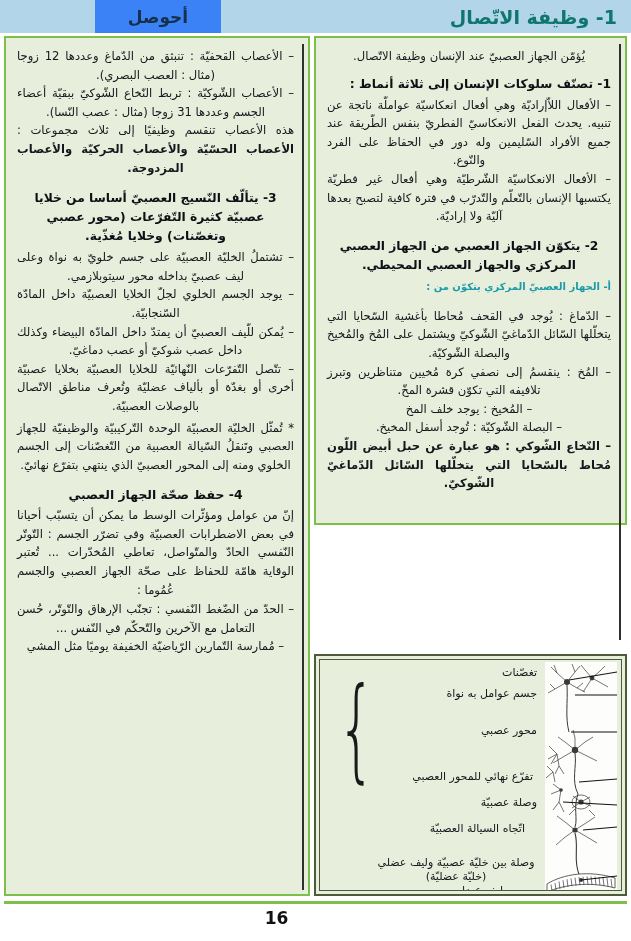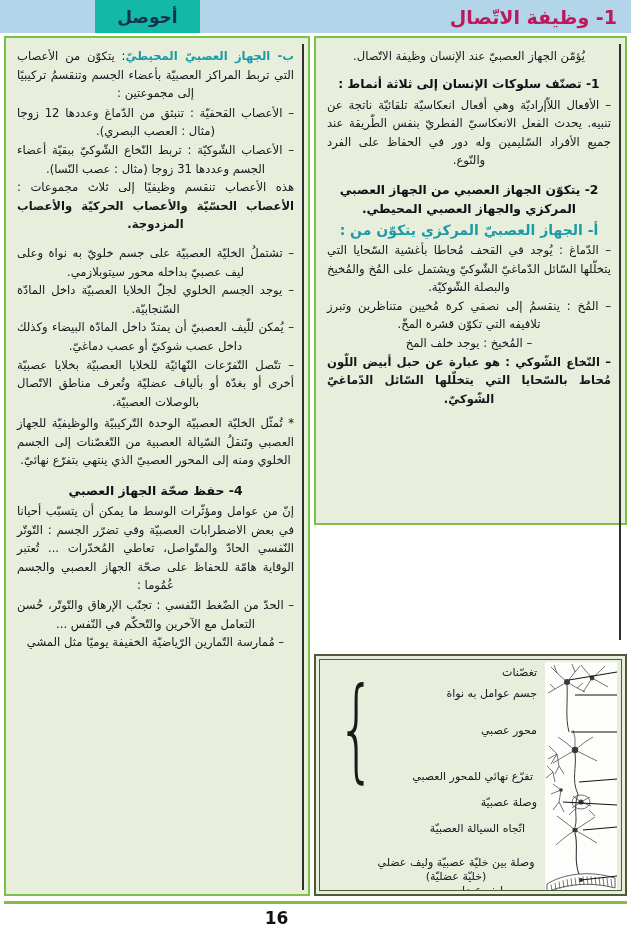--- a/index.html
+++ b/index.html
@@ -19,42 +19,42 @@
   .header {
     position: absolute;
     top: 0; left: 0;
     width: 631px;
     height: 33px;
     background: #b2d5ea;
   }
   .header-tab {
     position: absolute;
     top: 0; left: 95px;
-    width: 105px;
+    width: 126px;
     height: 33px;
-    background: #14b8a6;
+    background: #3b82f6;
     display: flex;
     align-items: center;
     justify-content: center;
   }
   .header-tab-label {
     font-size: 17px;
     font-weight: bold;
     color: #15314a;
     letter-spacing: 0;
   }
   .header-title {
     position: absolute;
     top: 0; right: 14px;
     height: 33px;
     display: flex;
     align-items: center;
     font-size: 19px;
     font-weight: bold;
-    color: #be185d;
+    color: #0f766e;
   }
 
   
   .page {
     position: absolute;
     top: 36px; left: 4px;
     width: 623px;
     height: 860px;
   }
   .content-box {
@@ -120,36 +120,36 @@
   .para.lead { text-align-last: center; margin-bottom: 9px; }
   .heading-num {
     font-size: 12.3px;
     font-weight: bold;
     line-height: 19px;
     color: #0d1116;
     text-align: center;
     margin: 2px 0 2px 0;
     direction: rtl;
   }
-  .heading-num.right { text-align: center; }
+  .heading-num.right { text-align: right; }
   .heading-center {
     font-size: 12.4px;
     font-weight: bold;
     line-height: 19px;
     color: #0d1116;
     text-align: center;
     margin: 11px 0 2px 0;
   }
   .subhead-teal {
-    font-size: 14px;
+    font-size: 10px;
     font-weight: bold;
     color: #1b9ba6;
     line-height: 19px;
-    text-align: center;
-    margin: 2px 0 1px 0;
+    text-align: right;
+    margin: 2px 0 11px 0;
     direction: rtl;
   }
   .bullet {
     font-size: 11.6px;
     line-height: 18.6px;
     color: #14181c;
     text-align: justify;
     text-align-last: center;
     margin: 0;
     direction: rtl;
@@ -250,52 +250,52 @@
 
 <div class="page">
 
   <div class="content-box col-right">
     <div class="gutter-rule"></div>
     <div class="col-inner">
       <p class="para lead">يُؤمّن الجهاز العصبيّ عند الإنسان وظيفة الاتّصال.</p>
 
       <p class="heading-num right">1- تصنّف سلوكات الإنسان إلى ثلاثة أنماط :</p>
 
-      <p class="bullet">– الأفعال اللاّإراديّة وهي أفعال انعكاسيّة تلقائيّة ناتجة عن تنبيه. يحدث الفعل الانعكاسيّ الفطريّ بنفس الطّريقة عند جميع الأفراد السّليمين وله دور في الحفاظ على الفرد والنّوع.</p>
+      <p class="bullet">– الأفعال اللاّإراديّة وهي أفعال انعكاسيّة عواملّة ناتجة عن تنبيه. يحدث الفعل الانعكاسيّ الفطريّ بنفس الطّريقة عند جميع الأفراد السّليمين وله دور في الحفاظ على الفرد والنّوع.</p>
+      <p class="bullet">– الأفعال الانعكاسيّة الشّرطيّة وهي أفعال غير فطريّة يكتسبها الإنسان بالتّعلّم والتّدرّب في فترة كافية لتصبح بعدها آليّة ولا إراديّة.</p>
 
       <div class="spacer-sm"></div>
 
       <p class="heading-num">2- يتكوّن الجهاز العصبي من الجهاز العصبي المركزي والجهاز العصبي المحيطي.</p>
 
       <p class="subhead-teal">أ- الجهاز العصبيّ المركزي يتكوّن من :</p>
 
       <p class="bullet">– الدّماغ : يُوجد في القحف مُحاطا بأغشية السّحايا التي يتخلّلها السّائل الدّماغيّ الشّوكيّ ويشتمل على المُخ والمُخيخ والبصلة الشّوكيّة.</p>
       <p class="bullet">– المُخ : ينقسمُ إلى نصفي كرة مُخيين متناظرين وتبرز تلافيفه التي تكوّن قشرة المخّ.</p>
       <p class="bullet">– المُخيخ : يوجد خلف المخ</p>
+      <p class="bullet">– البصلة الشّوكيّة : تُوجد أسفل المخيخ.</p>
       <p class="bullet b">– النّخاع الشّوكي : هو عبارة عن حبل أبيض اللّون مُحاط بالسّحايا التي يتخلّلها السّائل الدّماغيّ الشّوكيّ.</p>
     </div>
   </div>
 
   <div class="content-box col-left">
     <div class="gutter-rule"></div>
     <div class="col-inner">
-      <p class="para">
-        <span class="tealword">ب- الجهاز العصبيّ المحيطيّ</span><span>: يتكوّن من الأعصاب التي تربط المراكز العصبيّة بأعضاء الجسم وتنقسمُ تركيبيًا إلى مجموعتين :</span>
-      </p>
 
       <p class="bullet">– الأعصاب القحفيّة : تنبثق من الدّماغ وعددها 12 زوجا (مثال : العصب البصري).</p>
       <p class="bullet">– الأعصاب الشّوكيّة : تربط النّخاع الشّوكيّ ببقيّة أعضاء الجسم وعددها 31 زوجا (مثال : عصب النّسا).</p>
 
       <p class="para">
         <span>هذه الأعصاب تنقسم وظيفيًا إلى ثلاث مجموعات :</span>
         <span class="bold">الأعصاب الحسّيّة والأعصاب الحركيّة والأعصاب المزدوجة.</span>
       </p>
 
       <div class="spacer-sm"></div>
 
+      <p class="heading-num">3- يتألّف النّسيج العصبيّ أساسا من خلايا عصبيّة كثيرة التّفرّعات (محور عصبي وتغصّنات) وخلايا مُغذّية.</p>
 
       <p class="bullet">– تشتملُ الخليّة العصبيّة على جسم خلويّ به نواة وعلى ليف عصبيّ بداخله محور سيتوبلازمي.</p>
       <p class="bullet">– يوجد الجسم الخلوي لجلّ الخلايا العصبيّة داخل المادّة السّنجابيّة.</p>
       <p class="bullet">– يُمكن للّيف العصبيّ أن يمتدّ داخل المادّة البيضاء وكذلك داخل عصب شوكيّ أو عصب دماغيّ.</p>
       <p class="bullet">– تتّصل التّفرّعات النّهائيّة للخلايا العصبيّة بخلايا عصبيّة أخرى أو بغدّة أو بألياف عضليّة وتُعرف مناطق الاتّصال بالوصلات العصبيّة.</p>
 
       <p class="starline">* تُمثّل الخليّة العصبيّة الوحدة التّركيبيّة والوظيفيّة للجهاز العصبي وتَنقلُ السّيالة العصبية من التّغصّنات إلى الجسم الخلوي ومنه إلى المحور العصبيّ الذي ينتهي بتفرّع نهائيّ.</p>
 
       <p class="heading-center">4- حفظ صحّة الجهاز العصبي</p>
 

